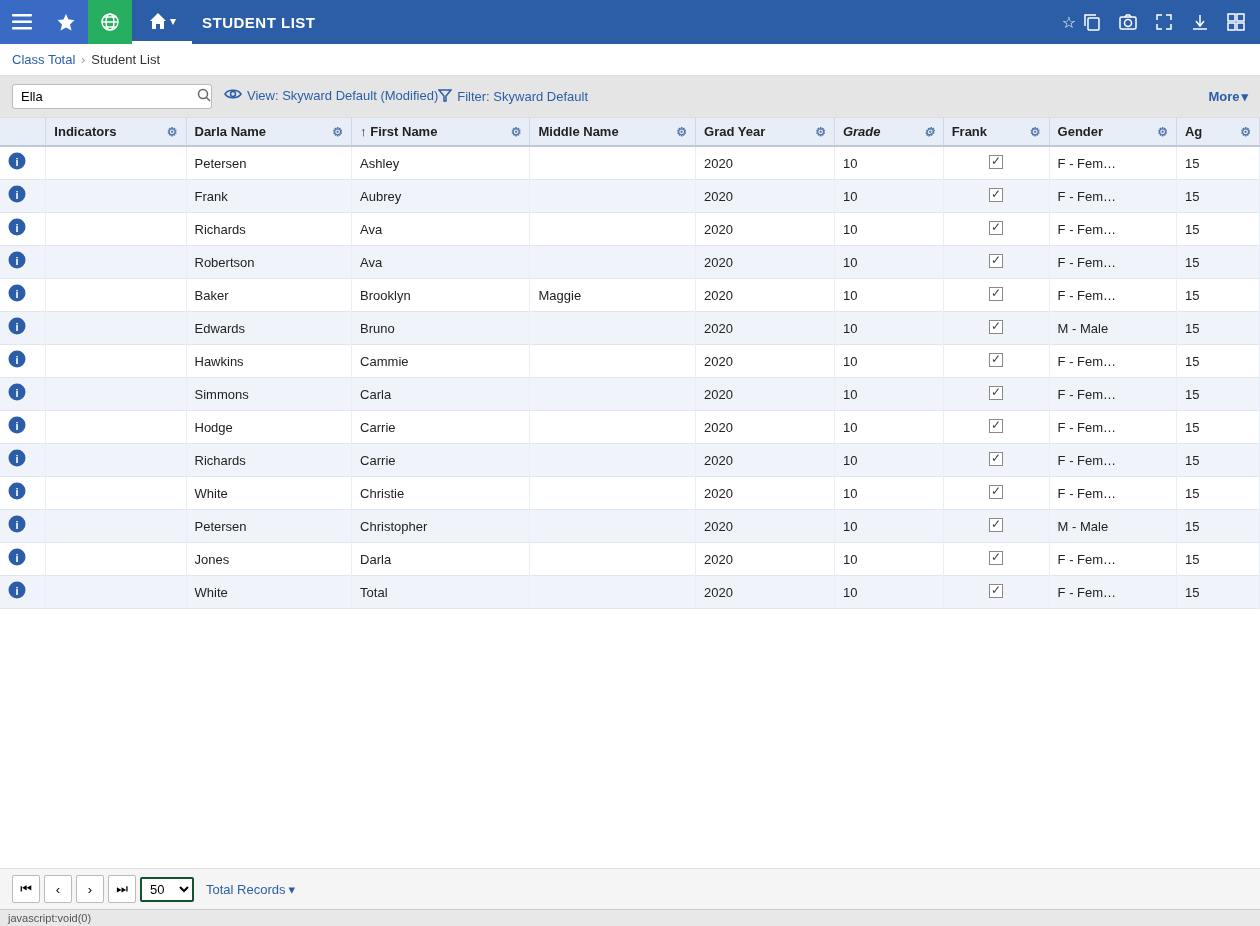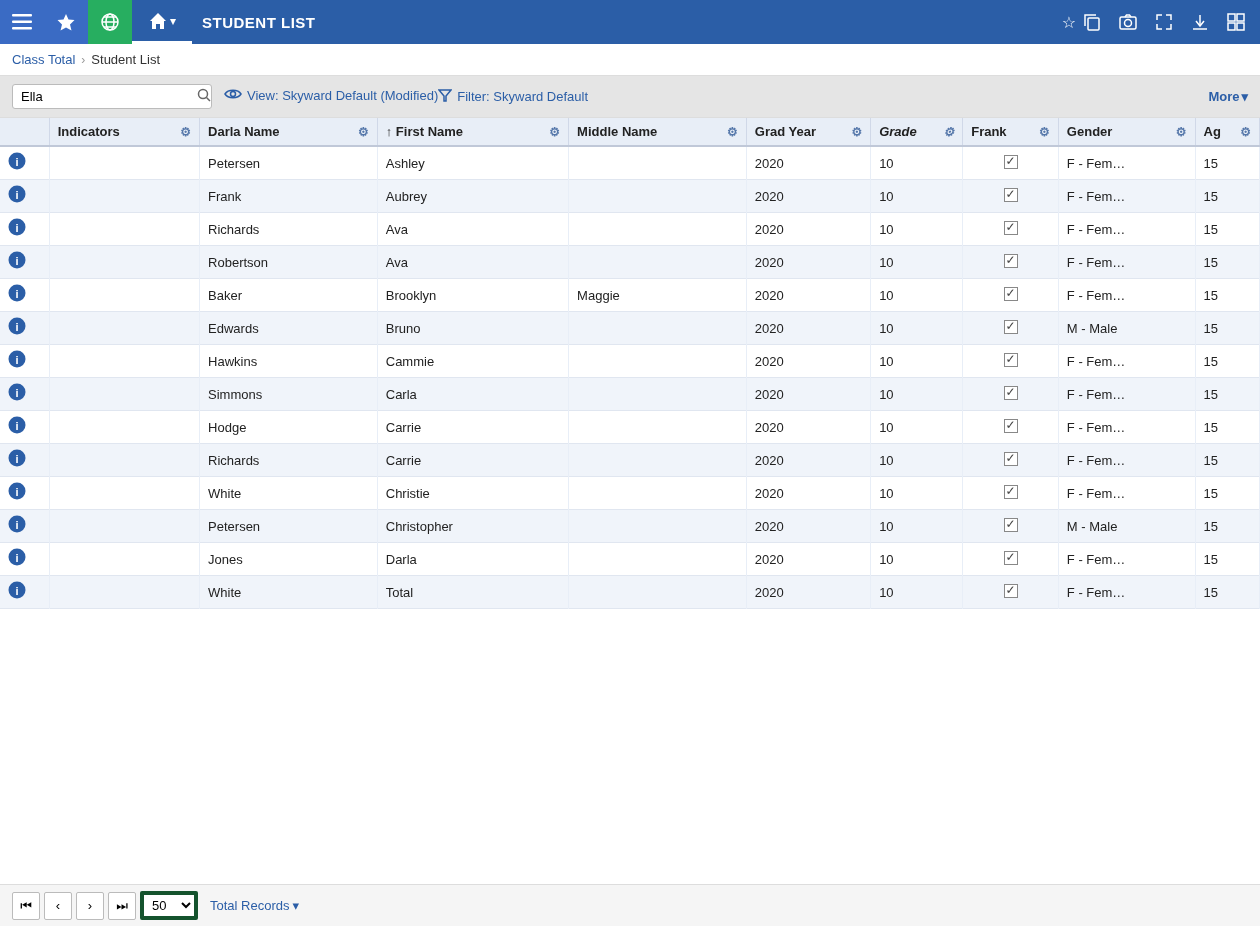--- a/index.html
+++ b/index.html
@@ -132,21 +132,21 @@
     thead th {
       padding: 6px 8px;
       text-align: left;
       font-weight: bold;
       color: #222;
       border-right: 1px solid #d0d8e8;
       white-space: nowrap;
       position: relative;
     }
     thead th .col-header {
-      display: flex; align-items: center; justify-content: space-between; gap: 2px;
+      display: flex; align-items: center; justify-content: space-between; gap: 20px;
     }
     thead th .gear-icon {
       color: #5577aa; font-size: 12px; cursor: pointer;
     }
     tbody tr {
       border-bottom: 1px solid #e0e6f0;
     }
     tbody tr:nth-child(even) {
       background: #f0f4fa;
     }
@@ -193,21 +193,21 @@
       width: 28px; height: 28px;
       border: 1px solid #bbb;
       background: #fff;
       cursor: pointer;
       display: flex; align-items: center; justify-content: center;
       font-size: 13px;
       border-radius: 2px;
     }
     .page-btn:disabled { color: #aaa; cursor: default; }
     .page-select {
-      border: 4px solid #14532d;
+      border: 2px solid #14532d;
       border-radius: 2px;
       padding: 2px 4px;
       font-size: 13px;
       background: #fff;
       cursor: pointer;
     }
     .total-records {
       margin-left: 8px;
       color: #2b5ea7;
       cursor: pointer;
@@ -714,14 +714,17 @@
       <option>50</option>
       <option>100</option>
       <option>200</option>
     </select>
     <div class="total-records">
       <span>Total Records</span>
       <span>▾</span>
     </div>
   </div>
 
+  <div class="status-bar">
+    <span>javascript:void(0)</span>
+  </div>
 
 </div>
 
 </body></html>

